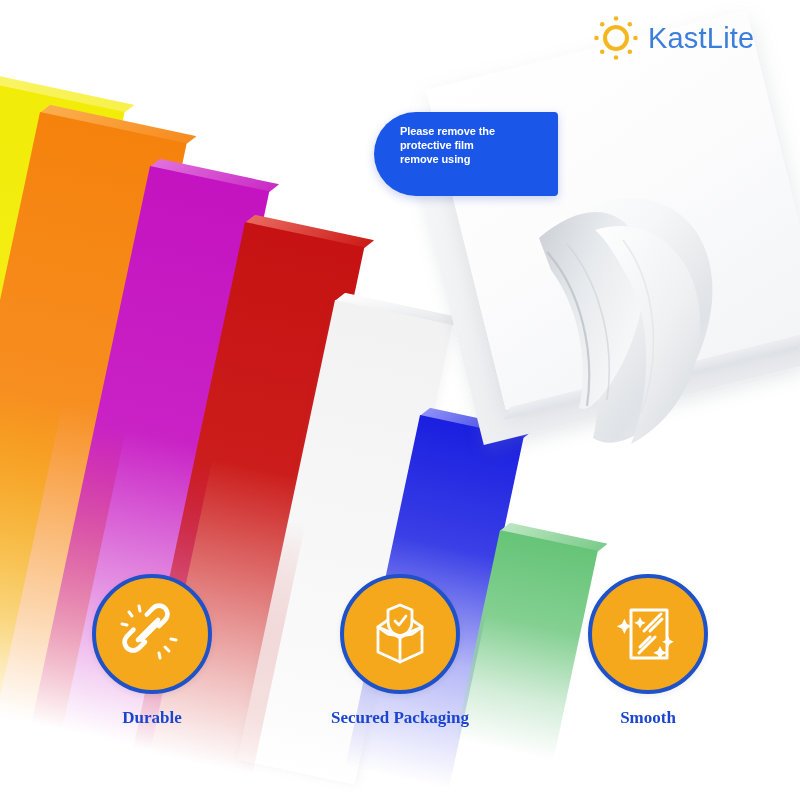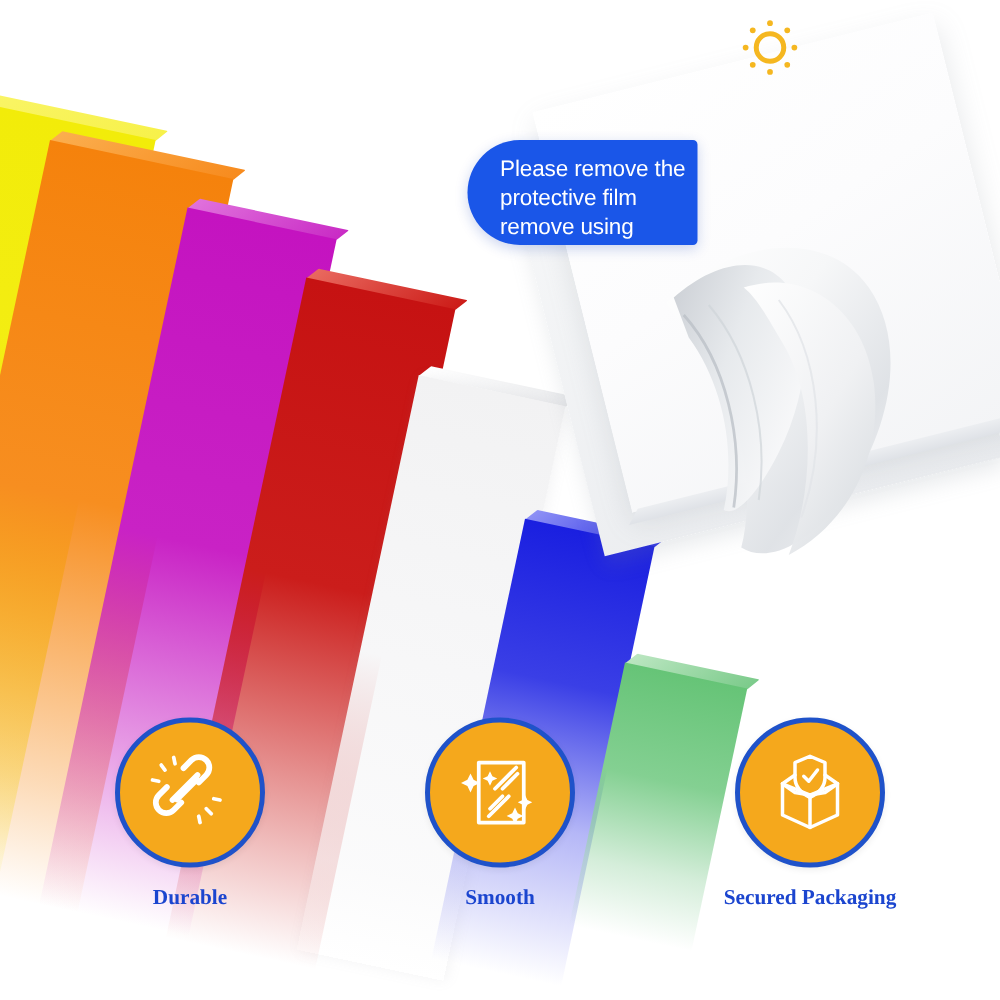--- a/index.html
+++ b/index.html
@@ -34,21 +34,21 @@
 
   
   .callout{
     position:absolute;left:374px;top:112px;width:184px;height:84px;
     background:#1a56e8;border-radius:46px 4px 4px 46px;
     box-shadow:0 3px 10px rgba(20,60,180,.22);
     z-index:30;
   }
   .callout p{
     margin:0;position:absolute;left:26px;top:12px;right:8px;
-    color:#fff;font-weight:normal;font-size:18px;line-height:1.28;
+    color:#fff;font-weight:bold;font-size:11px;line-height:1.28;
     letter-spacing:-.1px;
   }
 
   
   .logo{position:absolute;left:592px;top:14px;display:flex;align-items:center;gap:8px;z-index:40;}
   .logo-text{color:#3b7edb;font-size:29px;letter-spacing:.2px;font-weight:500;}
 
   
   .features{position:absolute;left:0;bottom:26px;width:800px;height:200px;z-index:25;
             display:flex;justify-content:space-around;align-items:flex-start;padding:0 28px;box-sizing:border-box;}
@@ -159,20 +159,21 @@
         <circle cx="24" cy="4.5" r="2.3"></circle>
         <circle cx="24" cy="43.5" r="2.3"></circle>
         <circle cx="4.5" cy="24" r="2.3"></circle>
         <circle cx="43.5" cy="24" r="2.3"></circle>
         <circle cx="10.2" cy="10.2" r="2.3"></circle>
         <circle cx="37.8" cy="10.2" r="2.3"></circle>
         <circle cx="10.2" cy="37.8" r="2.3"></circle>
         <circle cx="37.8" cy="37.8" r="2.3"></circle>
       </g>
     </svg>
+    <span class="logo-text">KastLite</span>
   </div>
 
   <div class="features">
 
     <div class="feature">
       <div class="badge">
         <svg width="66" height="66" viewBox="0 0 66 66">
           <g fill="none" stroke="#ffffff" stroke-width="4.6" stroke-linecap="round">
             <path d="M26,41 L20,47 a8.4,8.4 0 0 1-11.9-11.9 L14.5,28.7"></path>
             <path d="M40,25 L46,19 a8.4,8.4 0 0 0-11.9-11.9 L27.8,13.5"></path>
@@ -183,56 +184,56 @@
             <path d="M13,15 L10,11"></path>
             <path d="M21,10 L20,5"></path>
             <path d="M8,24 L3,23"></path>
             <path d="M46,46 L50,50"></path>
             <path d="M40,52 L41,57"></path>
             <path d="M52,38 L57,39"></path>
           </g>
         </svg>
       </div>
       <div class="f-label">Durable</div>
-    </div>
-
-    <div class="feature">
-      <div class="badge">
-        <svg width="66" height="66" viewBox="0 0 66 66">
-          <g fill="none" stroke="#ffffff" stroke-width="3" stroke-linejoin="round" stroke-linecap="round">
-            <rect x="16" y="9" width="36" height="48"></rect>
-            <path d="M29,30 L46,13"></path>
-            <path d="M35,30 L47,18"></path>
-            <path d="M24,52 L40,36"></path>
-            <path d="M25,46 L35,36"></path>
-          </g>
-          <g fill="#ffffff">
-            <path d="M12,25 l2.6,5.4 5.4,2.6 -5.4,2.6 -2.6,5.4 -2.6,-5.4 -5.4,-2.6 5.4,-2.6 Z" transform="translate(-2,-6) scale(0.95)"></path>
-            <path d="M25,16 l1.9,3.9 3.9,1.9 -3.9,1.9 -1.9,3.9 -1.9,-3.9 -3.9,-1.9 3.9,-1.9 Z"></path>
-            <path d="M55,38 l1.9,3.9 3.9,1.9 -3.9,1.9 -1.9,3.9 -1.9,-3.9 -3.9,-1.9 3.9,-1.9 Z" transform="translate(-2,-3)"></path>
-            <path d="M46,50 l2.2,4.5 4.5,2.2 -4.5,2.2 -2.2,4.5 -2.2,-4.5 -4.5,-2.2 4.5,-2.2 Z" transform="translate(-1,-5)"></path>
-          </g>
-        </svg>
-      </div>
-      <div class="f-label">Smooth</div>
     </div>
 
     <div class="feature">
       <div class="badge">
         <svg width="68" height="68" viewBox="0 0 68 68">
           <g fill="none" stroke="#ffffff" stroke-width="2.8" stroke-linejoin="round" stroke-linecap="round">
             <path d="M34,5 L46,10 V22 C46,30 40,35 34,38 C28,35 22,30 22,22 V10 Z"></path>
             <path d="M29,21 L33,25 L40,16"></path>
             <path d="M34,36 L12,27 L12,52 L34,62 L56,52 L56,27 Z"></path>
             <path d="M12,27 L22,20"></path>
             <path d="M56,27 L46,20"></path>
             <path d="M34,36 L34,62"></path>
             <path d="M12,27 L22,34 L34,36"></path>
             <path d="M56,27 L46,34 L34,36"></path>
           </g>
         </svg>
       </div>
       <div class="f-label">Secured Packaging</div>
     </div>
 
+    <div class="feature">
+      <div class="badge">
+        <svg width="66" height="66" viewBox="0 0 66 66">
+          <g fill="none" stroke="#ffffff" stroke-width="3" stroke-linejoin="round" stroke-linecap="round">
+            <rect x="16" y="9" width="36" height="48"></rect>
+            <path d="M29,30 L46,13"></path>
+            <path d="M35,30 L47,18"></path>
+            <path d="M24,52 L40,36"></path>
+            <path d="M25,46 L35,36"></path>
+          </g>
+          <g fill="#ffffff">
+            <path d="M12,25 l2.6,5.4 5.4,2.6 -5.4,2.6 -2.6,5.4 -2.6,-5.4 -5.4,-2.6 5.4,-2.6 Z" transform="translate(-2,-6) scale(0.95)"></path>
+            <path d="M25,16 l1.9,3.9 3.9,1.9 -3.9,1.9 -1.9,3.9 -1.9,-3.9 -3.9,-1.9 3.9,-1.9 Z"></path>
+            <path d="M55,38 l1.9,3.9 3.9,1.9 -3.9,1.9 -1.9,3.9 -1.9,-3.9 -3.9,-1.9 3.9,-1.9 Z" transform="translate(-2,-3)"></path>
+            <path d="M46,50 l2.2,4.5 4.5,2.2 -4.5,2.2 -2.2,4.5 -2.2,-4.5 -4.5,-2.2 4.5,-2.2 Z" transform="translate(-1,-5)"></path>
+          </g>
+        </svg>
+      </div>
+      <div class="f-label">Smooth</div>
+    </div>
+
 
   </div>
 </div>
 
 </body></html>

